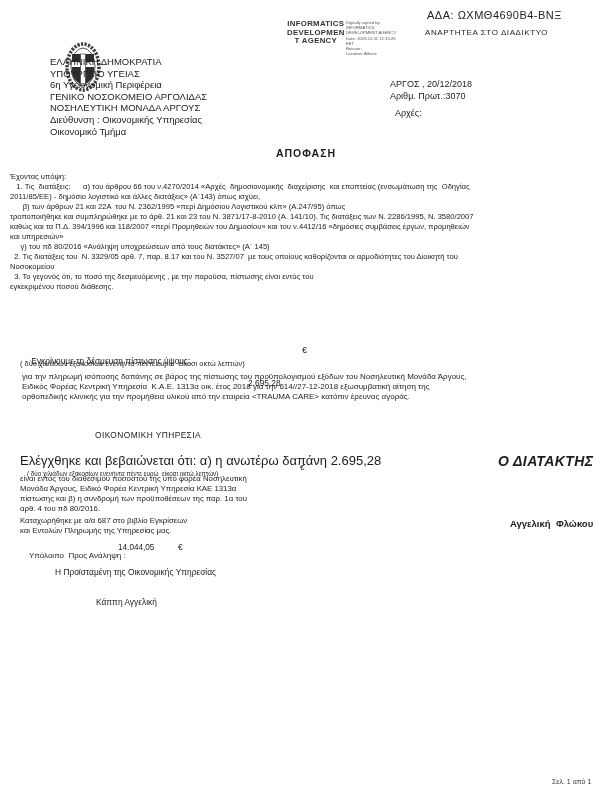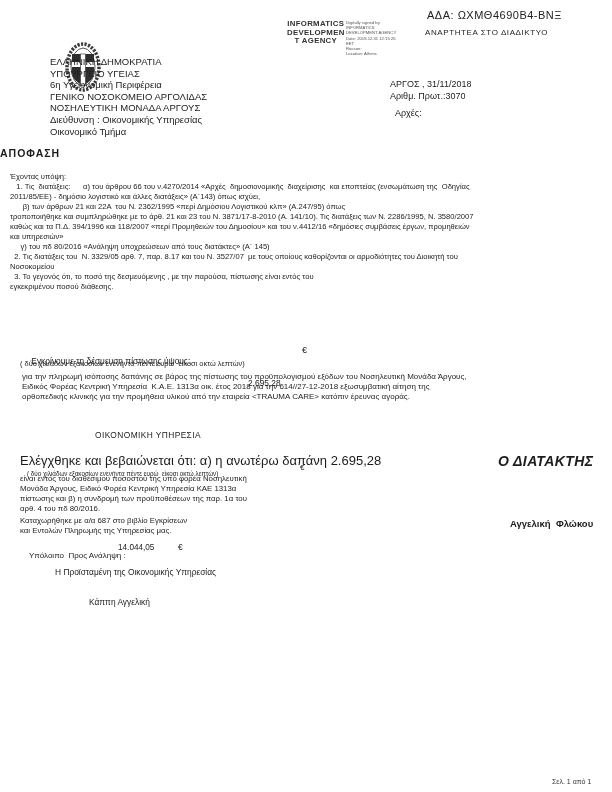--- a/index.html
+++ b/index.html
@@ -20,41 +20,41 @@
   .ida-name{left:287px;top:20px;font-size:7.8px;line-height:8.6px;font-weight:600;letter-spacing:.3px;color:#333;text-align:center;}
   .ida-sig{left:346px;top:20px;font-size:4.2px;line-height:5.2px;color:#555;width:70px;}
 
   .ada-line{left:427px;top:9px;font-size:11px;letter-spacing:.5px;color:#222;}
   .posted-line{left:425px;top:28px;font-size:8px;letter-spacing:.6px;color:#222;}
 
   .place-date{left:390px;top:79px;font-size:9px;}
   .protocol{left:390px;top:91px;font-size:9px;}
   .to-label{left:395px;top:108px;font-size:9px;}
 
-  .decision-title{left:0;top:147px;width:612px;font-weight:bold;font-size:10.5px;letter-spacing:1px;}
+  .decision-title{left:0;top:147px;width:612px;text-align:center;font-weight:bold;font-size:10.5px;letter-spacing:1px;}
   .legal{left:10px;top:172px;width:594px;font-size:7.6px;line-height:10px;color:#1a1a1a;}
 
   .resolve-title{left:0;top:326px;width:612px;text-align:center;font-weight:bold;font-size:10px;letter-spacing:3px;}
   .approve-row{left:22px;top:346px;width:560px;font-size:8.4px;}
   .approve-amount{position:absolute;left:226px;top:0;margin-top:32px;}
   .approve-euro{position:absolute;left:280px;top:-1px;font-size:9px;}
   .amount-words{left:20px;top:359px;font-size:7.4px;}
   .resolve-body{left:22px;top:372px;width:575px;font-size:8px;line-height:10.2px;}
 
   .dept-title{left:95px;top:430px;font-size:8.4px;letter-spacing:.4px;}
   .check1{left:20px;top:453px;font-size:13px;}
   .check-words-row{left:20px;top:463px;width:320px;font-size:6.3px;}
   .check-euro{position:absolute;left:280px;top:0;font-size:8px;}
   .check-body{left:20px;top:474px;font-size:7.8px;line-height:10px;}
   .registered{left:20px;top:516px;font-size:7.8px;line-height:10px;}
   .balance-row{left:20px;top:542px;font-size:8px;}
   .balance-amount{position:absolute;left:98px;top:1px;font-size:8.2px;}
   .balance-euro{position:absolute;left:158px;top:0;font-size:8.5px;}
   .head-title{left:55px;top:567px;font-size:8.4px;}
-  .head-name{left:89px;top:597px;font-size:8.4px;}
+  .head-name{left:96px;top:597px;font-size:8.4px;}
 
   .authorizer-title{left:498px;top:453px;font-size:14px;font-weight:bold;letter-spacing:.4px;font-style:italic;}
   .authorizer-name{left:490px;top:518px;font-size:9.5px;font-weight:bold;margin-left:20px;}
 
   .page-footer{left:552px;top:778px;font-size:7px;color:#333;}
 </style>
 </head>
 <body>
 
 <div class="page">
@@ -85,21 +85,21 @@
 INFORMATICS
 DEVELOPMENT AGENCY
 Date: 2018.12.31 12:15:26
 EET
 Reason:
 Location: Athens</div>
 
   <div class="abs ada-line">ΑΔΑ: ΩΧΜΘ4690Β4-ΒΝΞ</div>
   <div class="abs posted-line">ΑΝΑΡΤΗΤΕΑ ΣΤΟ ΔΙΑΔΙΚΤΥΟ</div>
 
-  <div class="abs place-date">ΑΡΓΟΣ , 31/11/2018</div>
+  <div class="abs place-date">ΑΡΓΟΣ , 20/12/2018</div>
   <div class="abs protocol">Αριθμ. Πρωτ.:3070</div>
   <div class="abs to-label">Αρχές:</div>
 
   <div class="abs decision-title">ΑΠΟΦΑΣΗ</div>
 
   <div class="abs legal">Έχοντας υπόψη:
    1. Τις  διατάξεις:      α) του άρθρου 66 του ν.4270/2014 «Αρχές  δημοσιονομικής  διαχείρισης  και εποπτείας (ενσωμάτωση της  Οδηγίας
 2011/85/ΕΕ) - δημόσιο λογιστικό και άλλες διατάξεις» (Α΄143) όπως ισχύει,
       β) των άρθρων 21 και 22Α  του Ν. 2362/1995 «περί Δημόσιου Λογιστικού κλπ» (Α.247/95) όπως
 τροποποιήθηκε και συμπληρώθηκε με το άρθ. 21 και 23 του Ν. 3871/17-8-2010 (Α. 141/10). Τις διατάξεις των Ν. 2286/1995, Ν. 3580/2007

